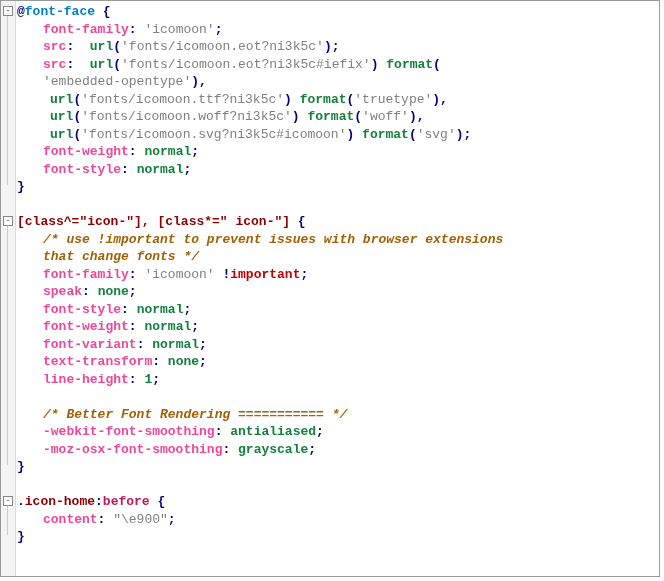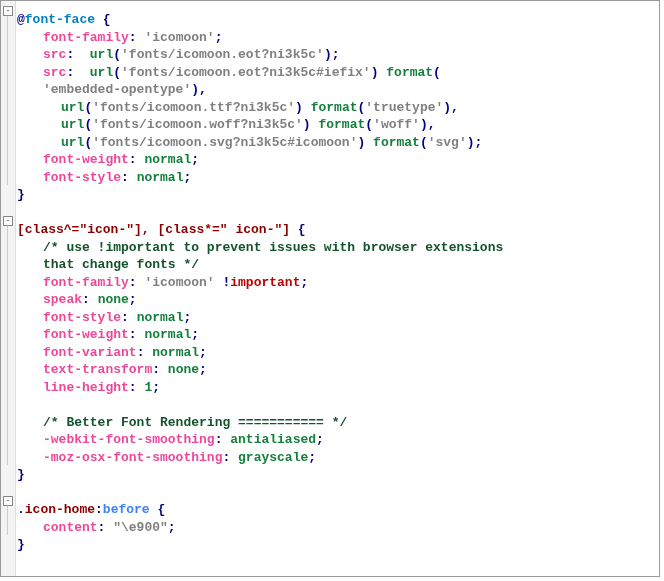--- a/index.html
+++ b/index.html
@@ -24,21 +24,21 @@
     top: 0;
     bottom: 0;
     width: 14px;
     background: #f4f4f4;
     border-right: 1px solid #ddd;
   }
   .code {
     position: absolute;
     left: 14px;
     right: 0;
-    top: 8px;
+    top: 0;
     padding: 2px 0 2px 2px;
     line-height: 17.5px;
     white-space: pre;
     font-weight: bold;
   }
   .fold {
     position: absolute;
     left: 2px;
     width: 10px;
     height: 10px;
@@ -53,30 +53,30 @@
   }
   .fold::before { content: "-"; position: relative; }
   .vline {
     position: absolute;
     left: 6px;
     width: 1px;
     background: #ccc;
   }
   .line { display: block; height: 17.5px; }
   .indent1 { padding-left: 26px; }
-  .indent2 { padding-left: 44px; }
+  .indent2 { padding-left: 33px; }
   .atrule { color: #0080c0; }
   .selector { color: #8b0000; }
   .prop { color: #ec4899; }
   .value { color: #15803d; font-weight: bold; }
   .punct { color: #000080; font-weight: bold; }
-  .string { color: #808080; font-weight: bold; }
-  .comment { color: #14532d; }
+  .string { color: #808080; font-weight: normal; }
+  .comment { color: #a16207; font-style: italic; }
   .important { color: #c00000; margin-top: 12px; }
-  .pseudo { color: #3b82f6; }
+  .pseudo { color: #be185d; }
   .class { color: #8b0000; }
 </style>
 </head>
 <body>
 
 <div class="editor">
   <div class="gutter">
       <div class="fold" style="top: 5px;"></div>
       <div class="vline" style="top: 15px; height: 169px;"></div>
       <div class="fold" style="top: 215px;"></div>

